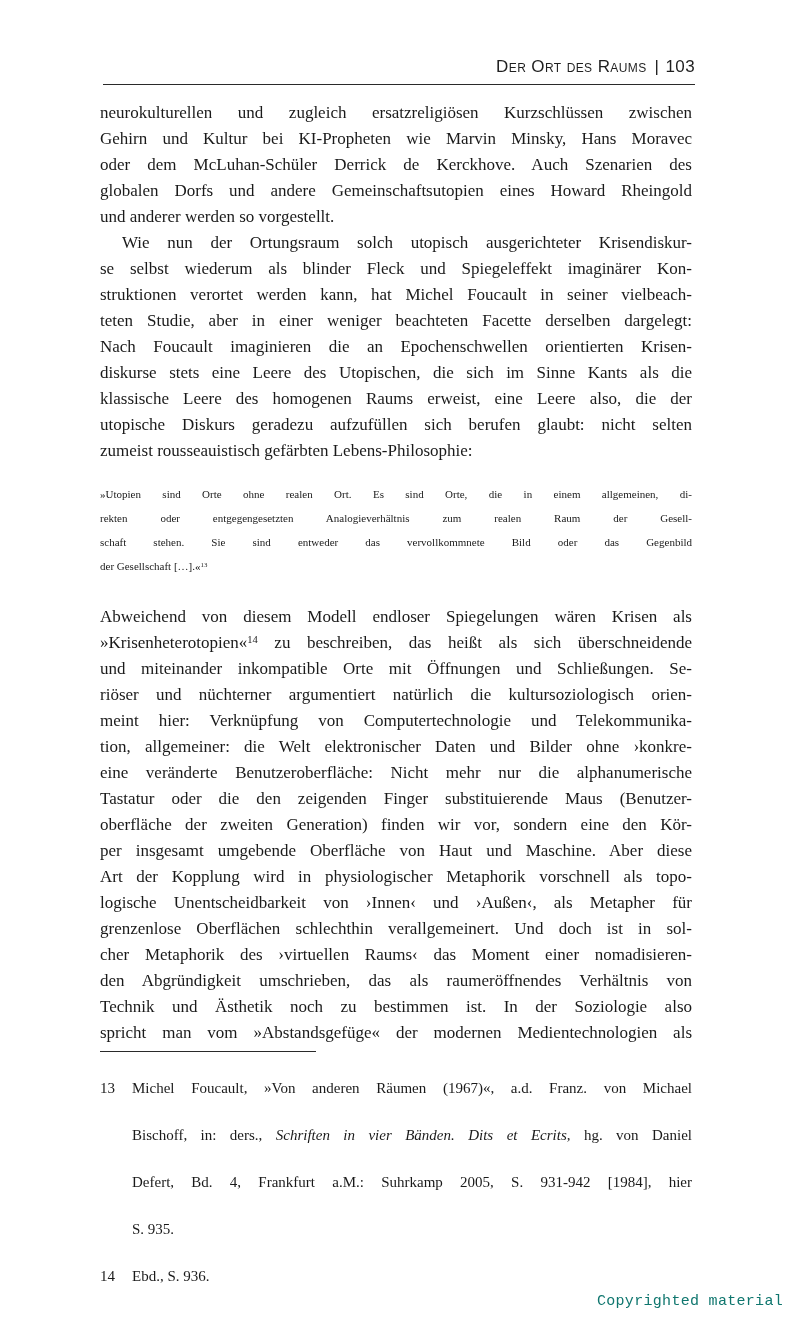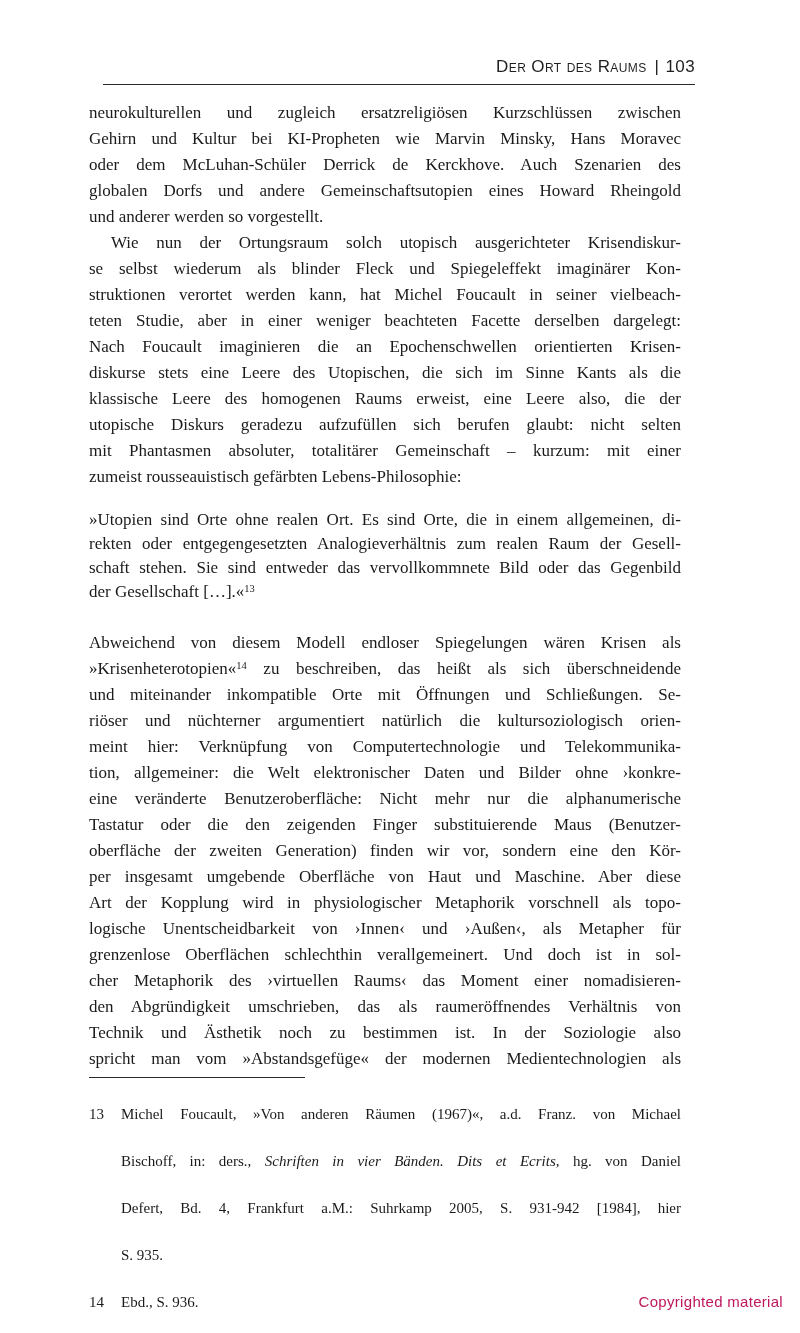--- a/index.html
+++ b/index.html
@@ -38,32 +38,32 @@
   .header-rule {
     position: absolute;
     left: 103px;
     top: 84px;
     width: 592px;
     border-top: 1.5px solid #2a2a2a;
   }
   
   .content {
     position: absolute;
-    left: 89px;
+    left: 100px;
     top: 100px;
     width: 592px;
     font-family: "Liberation Serif", "DejaVu Serif", serif;
   }
   .block { margin: 0; }
   .block.body {
     font-size: 17px;
     line-height: 26px;
   }
   .block.quote {
-    font-size: 17px;
+    font-size: 11px;
     line-height: 24px;
     margin-top: 18px;
     margin-bottom: 26px;
   }
   .line {
     text-align: justify;
     text-align-last: justify;
   }
   .line.last {
     text-align-last: left;
@@ -104,23 +104,23 @@
     margin-top: 25px;
   }
   .footnote .line.last {
     text-align-last: left;
   }
   
   .watermark {
     position: absolute;
     right: 17px;
     top: 1293px;
-    font-family: Liberation Sans, sans-serif;
+    font-family: Liberation Mono, monospace;
     font-size: 15px;
-    color: #be185d;
+    color: #0f766e;
     letter-spacing: 0.3px;
   }
 </style>
 </head>
 <body>
 
 <div class="page">
 
   <div class="running-header">
     <span class="sc">Der Ort des Raums</span><span class="sep">|</span><span>103</span>
@@ -138,21 +138,20 @@
         </div>
         <div class="block body">
           <div class="line indent">Wie nun der Ortungsraum solch utopisch ausgerichteter Krisendiskur-</div>
           <div class="line">se selbst wiederum als blinder Fleck und Spiegeleffekt imaginärer Kon-</div>
           <div class="line">struktionen verortet werden kann, hat Michel Foucault in seiner vielbeach-</div>
           <div class="line">teten Studie, aber in einer weniger beachteten Facette derselben dargelegt:</div>
           <div class="line">Nach Foucault imaginieren die an Epochenschwellen orientierten Krisen-</div>
           <div class="line">diskurse stets eine Leere des Utopischen, die sich im Sinne Kants als die</div>
           <div class="line">klassische Leere des homogenen Raums erweist, eine Leere also, die der</div>
           <div class="line">utopische Diskurs geradezu aufzufüllen sich berufen glaubt: nicht selten</div>
-          <div class="line">mit Phantasmen absoluter, totalitärer Gemeinschaft – kurzum: mit einer</div>
           <div class="line last">zumeist rousseauistisch gefärbten Lebens-Philosophie:</div>
         </div>
         <div class="block quote">
           <div class="line">»Utopien sind Orte ohne realen Ort. Es sind Orte, die in einem allgemeinen, di-</div>
           <div class="line">rekten oder entgegengesetzten Analogieverhältnis zum realen Raum der Gesell-</div>
           <div class="line">schaft stehen. Sie sind entweder das vervollkommnete Bild oder das Gegenbild</div>
           <div class="line last">der Gesellschaft […].«<sup>13</sup></div>
         </div>
         <div class="block body">
           <div class="line">Abweichend von diesem Modell endloser Spiegelungen wären Krisen als</div>

